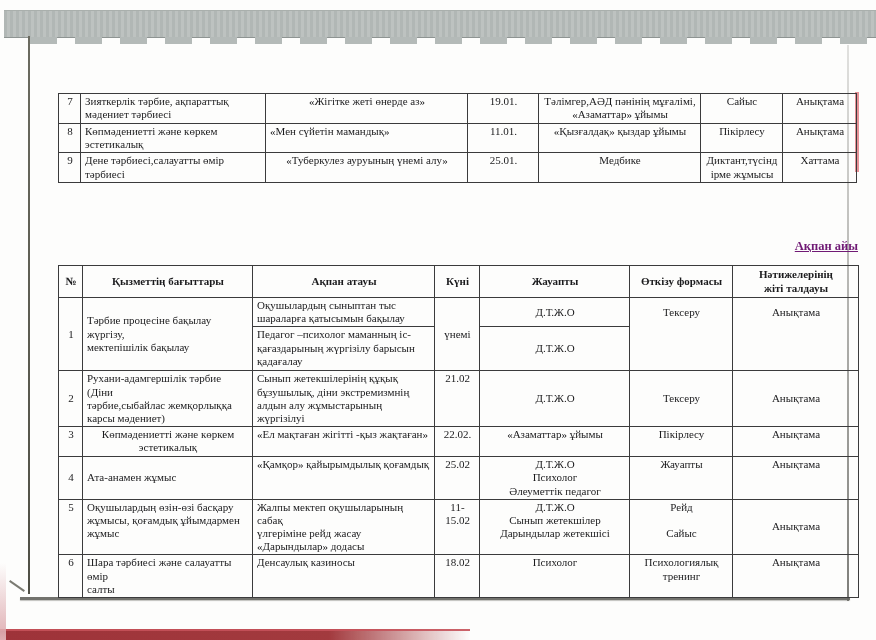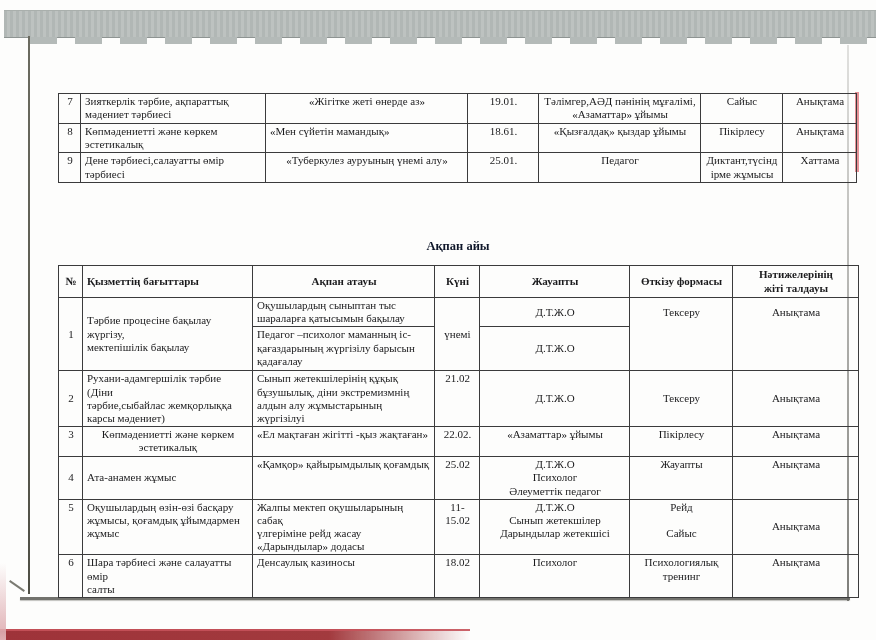--- a/index.html
+++ b/index.html
@@ -65,22 +65,23 @@
   }
   .tbl th{font-weight:bold;text-align:center;vertical-align:middle;}
   .ctr{text-align:center !important;}
   .mid{vertical-align:middle !important;}
   .pt8{padding-top:8px !important;}
   .tbl-top{left:58px;top:93px;width:798px;}
   .tbl-month{left:58px;top:265px;width:800px;}
 
   .month-title{
     position:absolute;left:58px;top:239px;width:800px;
-    text-align:center;font-weight:bold;font-size:12.5px;color:#0f172a;
+    text-align:right;font-weight:bold;font-size:12.5px;color:#701a75;
     font-family:"Liberation Serif","DejaVu Serif",serif;
+    text-decoration:underline;
   }
 </style>
 </head>
 <body>
 
 <div class="scan">
 
   <div class="top-band"></div>
   <div class="top-band-teeth"></div>
   <div class="edge-left"></div>
@@ -111,32 +112,32 @@
         <td class="ctr">Тәлімгер,АӘД  пәнінің мұғалімі,
 «Азаматтар» ұйымы</td>
         <td class="ctr">Сайыс</td>
         <td class="ctr">Анықтама</td>
       </tr>
       <tr style="height:22px">
         <td class="ctr">8</td>
         <td>Көпмәдениетті және көркем
 эстетикалық</td>
         <td>«Мен  сүйетін  мамандық»</td>
-        <td class="ctr">18.61.</td>
+        <td class="ctr">11.01.</td>
         <td class="ctr">«Қызғалдақ» қыздар ұйымы</td>
         <td class="ctr">Пікірлесу</td>
         <td class="ctr">Анықтама</td>
       </tr>
       <tr style="height:30px">
         <td class="ctr">9</td>
         <td>Дене тәрбиесі,салауатты өмір
 тәрбиесі</td>
         <td class="ctr">«Туберкулез ауруының үнемі алу»</td>
         <td class="ctr">25.01.</td>
-        <td class="ctr">Педагог</td>
+        <td class="ctr">Медбике</td>
         <td class="ctr">Диктант,түсінд
 ірме жұмысы</td>
         <td class="ctr">Хаттама</td>
       </tr>
     </tbody>
   </table>
 
   <div class="month-title">Ақпан айы</div>
 
   <table class="tbl tbl-month">
@@ -145,21 +146,21 @@
         <col style="width:170px">
         <col style="width:182px">
       <col style="width:45px">
         <col style="width:150px">
         <col style="width:103px">
         <col style="width:126px">
     </colgroup>
     <thead>
       <tr style="height:32px">
         <th>№</th>
-        <th style="text-align:left">Қызметтің бағыттары</th>
+        <th style="text-align:center">Қызметтің бағыттары</th>
         <th>Ақпан атауы</th>
         <th>Күні</th>
         <th>Жауапты</th>
         <th>Өткізу формасы</th>
         <th>Нәтижелерінің
 жіті талдауы</th>
       </tr>
     </thead>
     <tbody>
       <tr style="height:22px">

